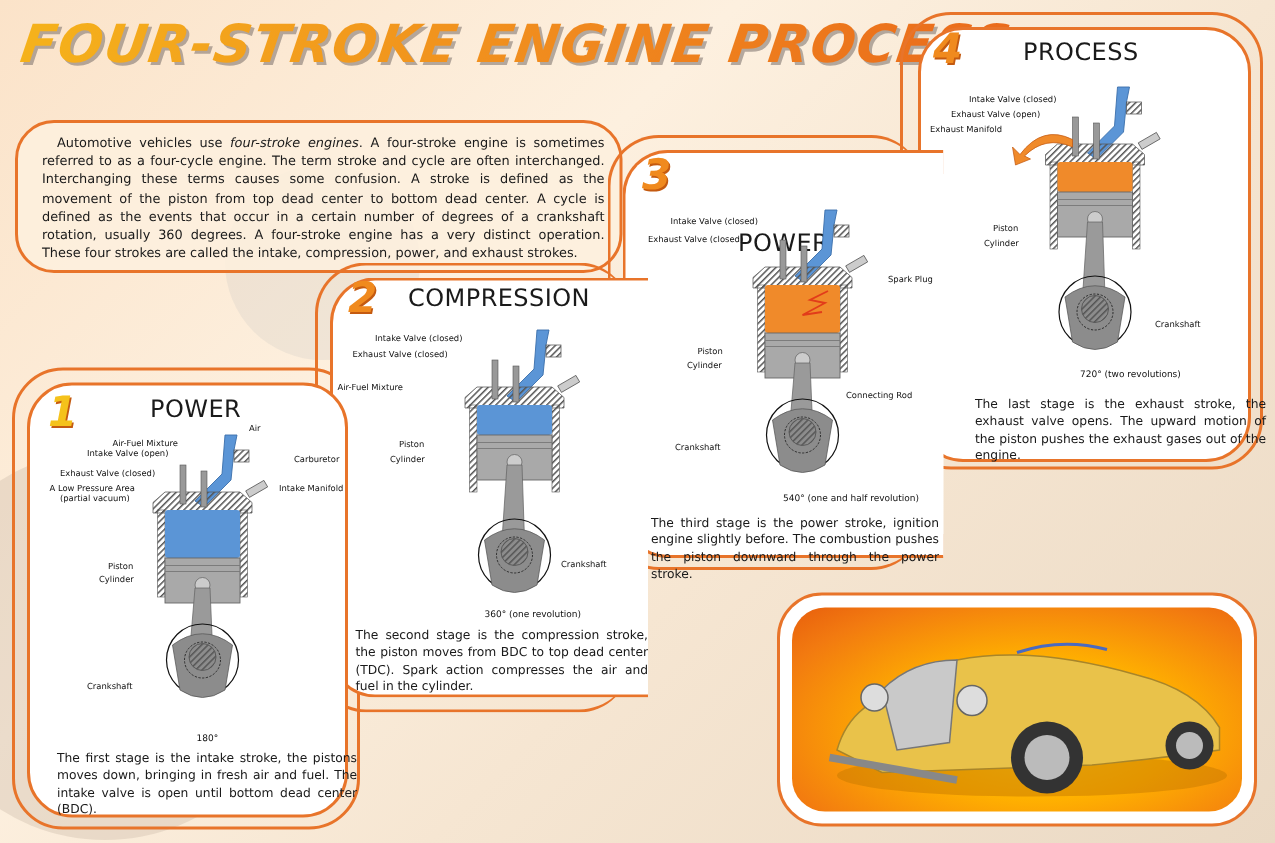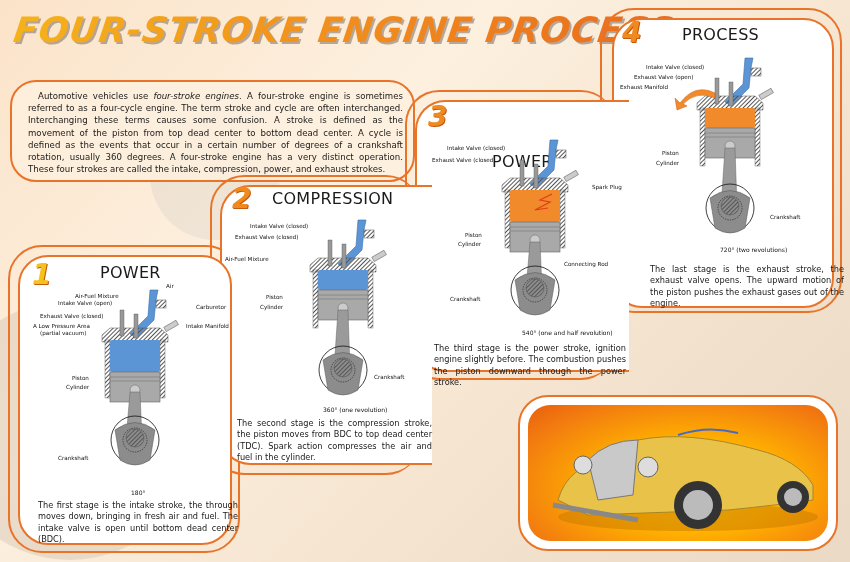--- a/index.html
+++ b/index.html
@@ -208,21 +208,21 @@
 <div class="lbl" style="left:58px;top:300px;">Intake Valve (open)</div>
 <div class="lbl" style="left:40px;top:313px;">Exhaust Valve (closed)</div>
 <div class="lbl" style="left:33px;top:323px;">A Low Pressure Area</div>
 <div class="lbl" style="left:40px;top:330px;">(partial vacuum)</div>
 <div class="lbl" style="left:196px;top:304px;">Carburetor</div>
 <div class="lbl" style="left:186px;top:323px;">Intake Manifold</div>
 <div class="lbl" style="left:72px;top:375px;">Piston</div>
 <div class="lbl" style="left:66px;top:384px;">Cylinder</div>
 <div class="lbl" style="left:58px;top:455px;">Crankshaft</div>
 <div class="angle" style="left:131px;top:489px;">180°</div>
-<div class="caption" style="left:38px;top:500px;width:200px;">The first stage is the intake stroke, the through moves down, bringing in fresh air and fuel. The intake valve is open until bottom dead center (BDC).</div>
+<div class="caption" style="left:38px;top:500px;width:200px;">The first stage is the intake stroke, the pistons moves down, bringing in fresh air and fuel. The intake valve is open until bottom dead center (BDC).</div>
 
 <div class="lbl" style="left:250px;top:223px;">Intake Valve (closed)</div>
 <div class="lbl" style="left:235px;top:234px;">Exhaust Valve (closed)</div>
 <div class="lbl" style="left:225px;top:256px;">Air-Fuel Mixture</div>
 <div class="lbl" style="left:266px;top:294px;">Piston</div>
 <div class="lbl" style="left:260px;top:304px;">Cylinder</div>
 <div class="lbl" style="left:374px;top:374px;">Crankshaft</div>
 <div class="angle" style="left:323px;top:406px;">360° (one revolution)</div>
 <div class="caption" style="left:237px;top:418px;width:195px;">The second stage is the compression stroke, the piston moves from BDC to top dead center (TDC). Spark action compresses the air and fuel in the cylinder.</div>
 

